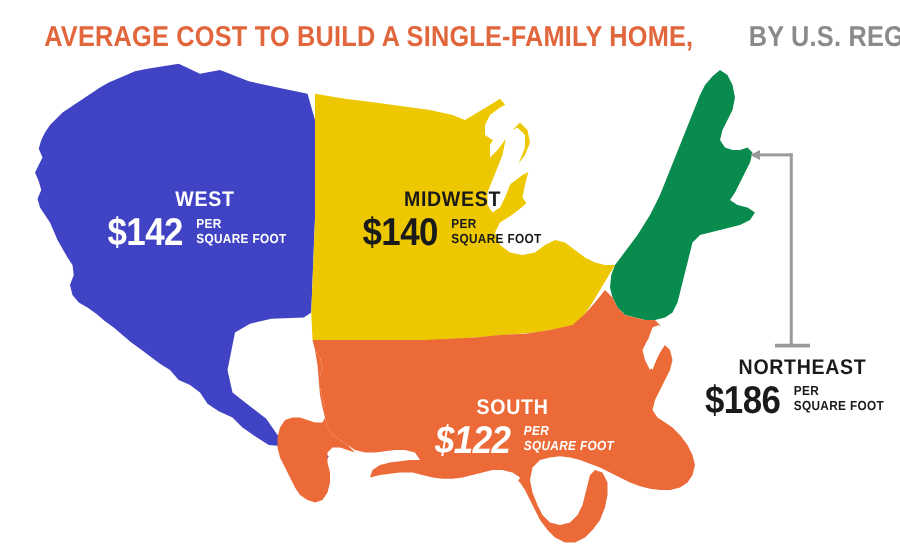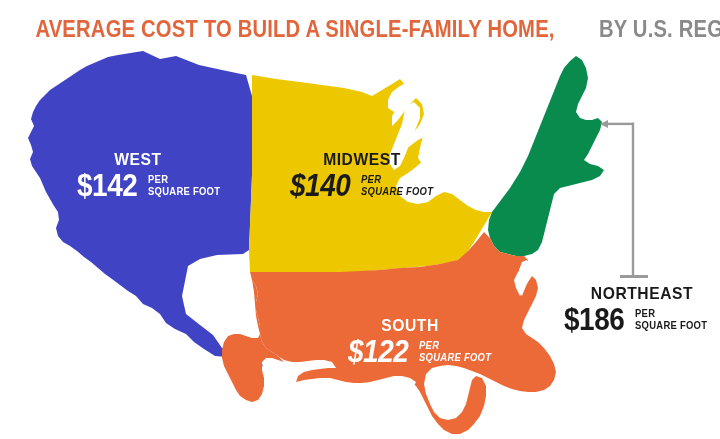--- a/index.html
+++ b/index.html
@@ -95,24 +95,24 @@
     transform: scaleX(0.9);
     transform-origin: left top;
     display: inline-block;
   }
   .region-unit span { display: block; }
 
   .light-text { color: #ffffff; }
   .dark-text  { color: #1a1a1a; }
 
   
-  #label-west      { left: 48px;  top: 150px; width: 180px; }
-  #label-west .region-value-row { margin-left: 12px; justify-content: flex-end; }
+  #label-west      { left: 74px;  top: 150px; width: 180px; }
+  #label-west .region-value-row { margin-left: 12px; }
   #label-midwest   { left: 282px; top: 150px; width: 160px; }
-  #label-midwest .region-value-row { margin-left: 8px; font-style: italic; }
+  #label-midwest .region-value-row { margin-left: 8px; }
   #label-south     { left: 330px; top: 280px; width: 160px; margin-top: 36px; }
   #label-south .region-value-row { margin-left: 18px; font-style: italic; }
   #label-northeast { left: 562px; top: 284px; width: 160px; }
   #label-northeast .region-value-row { margin-left: 2px; }
 
   
   #leader-line {
     position: absolute;
     left: 596px;
     top: 116px;

